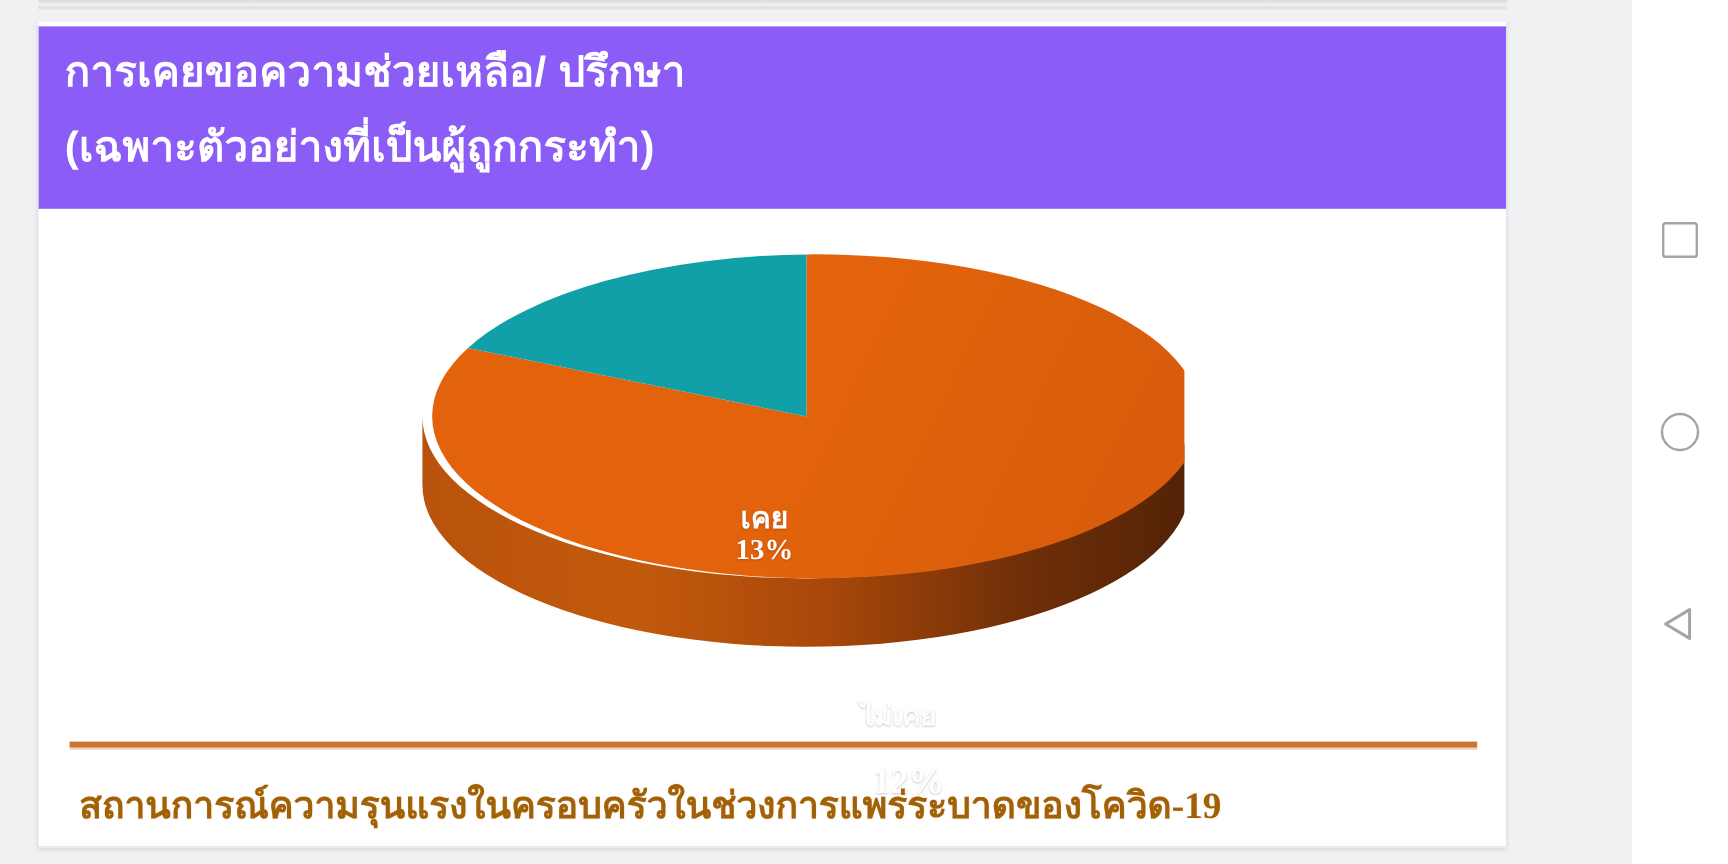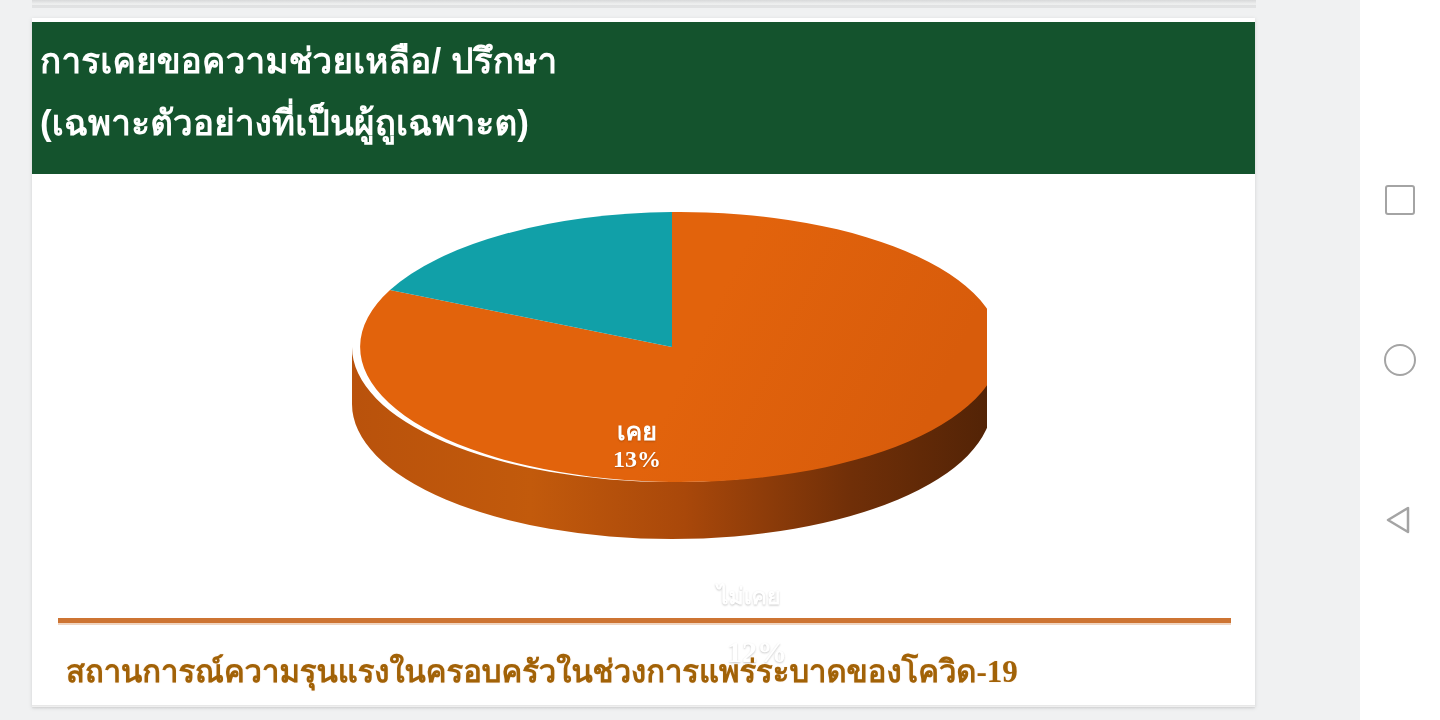--- a/index.html
+++ b/index.html
@@ -33,22 +33,22 @@
     overflow:hidden;
   }
   .slide-bottom-shade {
     position:absolute; left:32px; top:705px; width:1223px; height:4px;
     background:linear-gradient(to bottom,rgba(0,0,0,0.10),rgba(0,0,0,0));
   }
 
   
   .title-banner {
     position:absolute; left:0; top:4px; width:1223px; height:152px;
-    background:#14532d;
-    padding:8px 0 0 8px;
+    background:#8b5cf6;
+    padding:8px 0 0 22px;
   }
   .title-line {
     color:#ffffff;
     font-family:"Liberation Sans", sans-serif;
     font-size:35px;
     font-weight:700;
     line-height:62px;
     letter-spacing:0.2px;
     white-space:nowrap;
   }
@@ -122,21 +122,21 @@
 <div id="root">
 
   <div class="viewer-bg"></div>
   <div class="prev-slide-edge"></div>
   <div class="prev-slide-shadow"></div>
 
   <div class="slide">
 
     <div class="title-banner">
       <div class="title-line">การเคยขอความช่วยเหลือ/ ปรึกษา</div>
-      <div class="title-line">(เฉพาะตัวอย่างที่เป็นผู้ถูเฉพาะต)</div>
+      <div class="title-line">(เฉพาะตัวอย่างที่เป็นผู้ถูกกระทำ)</div>
     </div>
 
     <div class="chart-area">
       <div class="pie-wrap">
         <svg class="pie-svg" width="700" height="400" viewBox="0 0 700 400">
           <defs>
             <linearGradient id="sideGrad" x1="0" y1="0" x2="1" y2="0">
               <stop offset="0%" stop-color="#b9520c"></stop>
               <stop offset="28%" stop-color="#c25a0c"></stop>
               <stop offset="52%" stop-color="#a9480a"></stop>

